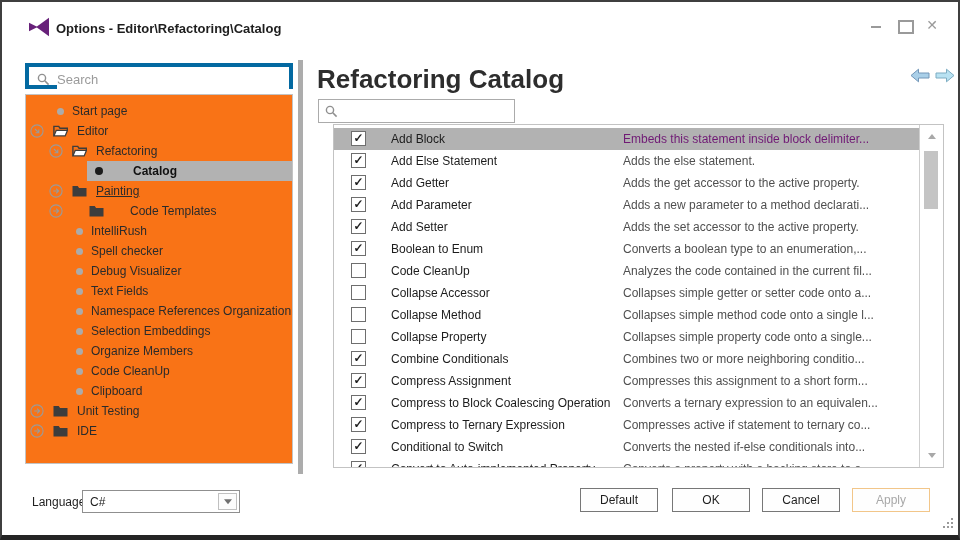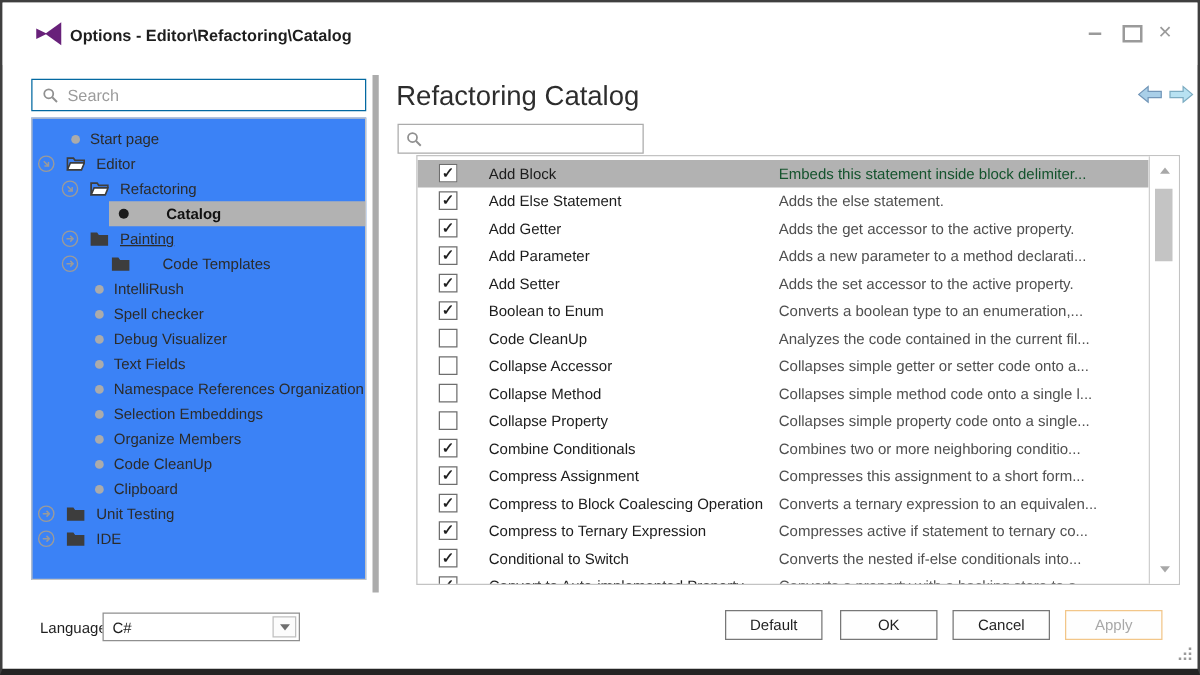--- a/index.html
+++ b/index.html
@@ -13,59 +13,59 @@
   .titlebar { position:absolute; left:0; top:0; width:100%; height:50px; background:#fff; }
   .app-logo { position:absolute; left:26px; top:15px; width:22px; height:20px; }
   .title-text { position:absolute; left:54px; top:19px; font-size:13px; font-weight:bold; color:#1e1e1e; }
   .winbtns { position:absolute; right:18px; top:14px; display:flex; gap:12px; align-items:center; height:18px; }
   .wb { width:16px; height:16px; position:relative; cursor:default; }
   .wb-min::after { content:""; position:absolute; left:3px; top:9px; width:10px; height:2px; background:#9a9a9a; }
   .wb-max::after { content:""; position:absolute; left:2px; top:3px; width:12px; height:10px; border:2px solid #9a9a9a; }
   .wb-close { color:#9a9a9a; font-size:14px; line-height:16px; text-align:center; }
 
   
-  .side-search { position:absolute; left:23px; top:61px; width:268px; height:26px; border:1px solid #0369a1; background:#fff; }
+  .side-search { position:absolute; left:23px; top:61px; width:268px; height:26px; border:4px solid #0369a1; background:#fff; }
   .side-search svg { position:absolute; left:8px; top:6px; }
   .side-search input { position:absolute; left:28px; top:1px; width:232px; height:22px; border:none; outline:none;
                        font-family:"Liberation Sans",sans-serif; font-size:13px; color:#444; }
   .side-search input::placeholder { color:#9b9b9b; }
 
   .treebox { position:absolute; left:23px; top:92px; width:268px; height:370px; border:1px solid #c3c3c3;
-             background:#3b82f6; padding-top:6px; overflow:hidden; }
+             background:#f97316; padding-top:6px; overflow:hidden; }
   .trow { height:20px; display:flex; align-items:center; font-size:12px; color:#2b2b2b; white-space:nowrap; }
   .trow .exp { flex:0 0 14px; height:14px; }
   .trow .fold { margin-left:9px; flex:0 0 15px; height:12px; }
   .trow .tlabel { margin-left:9px; }
   .trow .bullet { margin-left:27px; width:7px; height:7px; border-radius:50%; background:#ababab; flex:0 0 7px; }
   .trow .bullet + .tlabel { margin-left:8px; }
   .trow.sel { font-weight:bold; color:#111;
               background:linear-gradient(to right, transparent 61px, #b2b2b2 61px);gap:22px; }
   .trow.sel .bullet { background:#1c1c1c; width:8px; height:8px; flex-basis:8px; }
 
   .splitter { position:absolute; left:296px; top:58px; width:5px; height:414px; background:#acacac; }
 
   
-  .heading { position:absolute; left:315px; top:62px; font-size:22px; font-weight:normal; color:#2d2d2d; }
+  .heading { position:absolute; left:315px; top:62px; font-size:26px; font-weight:bold; color:#2d2d2d; }
   .navarrows { position:absolute; left:908px; top:66px; display:flex; gap:5px; }
 
   .main-search { position:absolute; left:316px; top:97px; width:197px; height:24px; border:1px solid #ababab; background:#fff; }
   .main-search svg { position:absolute; left:6px; top:5px; }
   .main-search input { position:absolute; left:24px; top:1px; width:168px; height:20px; border:none; outline:none;
                        font-family:"Liberation Sans",sans-serif; font-size:12px; color:#444; }
 
   .listbox { position:absolute; left:331px; top:122px; width:611px; height:344px; border:1px solid #c3c3c3; background:#fff; }
   .rows { position:absolute; left:0; top:0; width:585px; height:342px; overflow:hidden; padding-top:3px; }
   .lrow { position:relative; height:22px; }
   .lrow .cb { position:absolute; left:17px; top:3px; width:15px; height:15px; border:1px solid #6e6e6e; background:#fff;
               font-size:12px; font-weight:bold; line-height:13px; text-align:center; color:#1f1f1f; }
   .lrow .lname { position:absolute; left:57px; top:4px; font-size:12px; color:#1c1c1c; white-space:nowrap; }
   .lrow .ldesc { position:absolute; left:289px; top:4px; width:292px; font-size:12px; color:#4f4f4f;
                  white-space:nowrap; overflow:hidden; }
   .lrow.sel { background:#b2b2b2; }
-  .lrow.sel .ldesc { color:#14532d; }
+  .lrow.sel .ldesc { color:#701a75; }
 
   .vscroll { position:absolute; top:0; right:0; bottom:0; width:24px; border-left:1px solid #cfcfcf; background:#fff; }
   .vs-up, .vs-down { position:absolute; left:50%; transform:translateX(-50%); width:0; height:0;
                      border-left:4px solid transparent; border-right:4px solid transparent; }
   .vs-up { top:9px; border-bottom:5px solid #a8a8a8; }
   .vs-down { bottom:9px; border-top:5px solid #a8a8a8; }
   .vs-thumb { position:absolute; left:4px; top:26px; width:14px; height:58px; background:#c4c4c4; }
 
   
   .lang-label { position:absolute; left:30px; top:493px; font-size:12px; color:#1f1f1f; }

